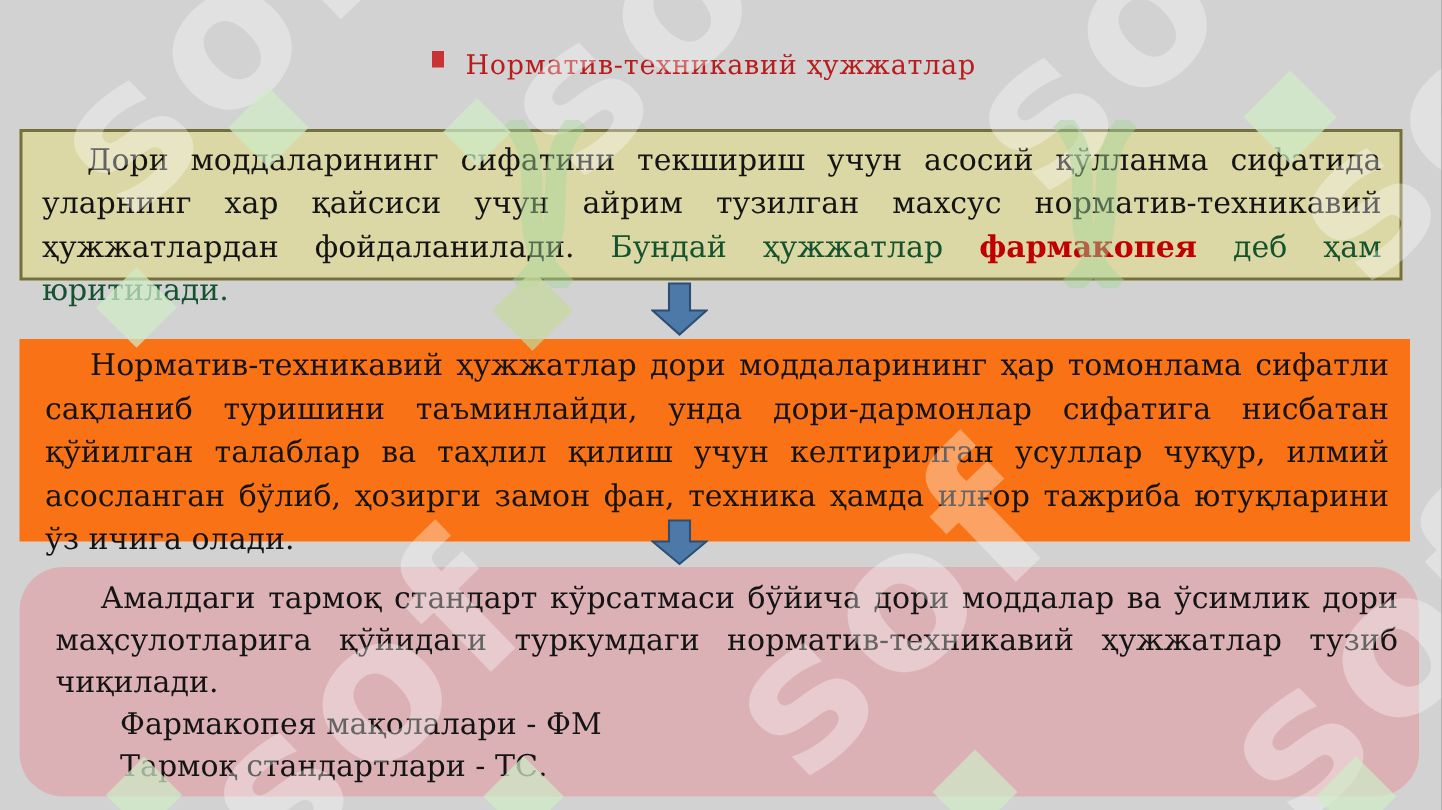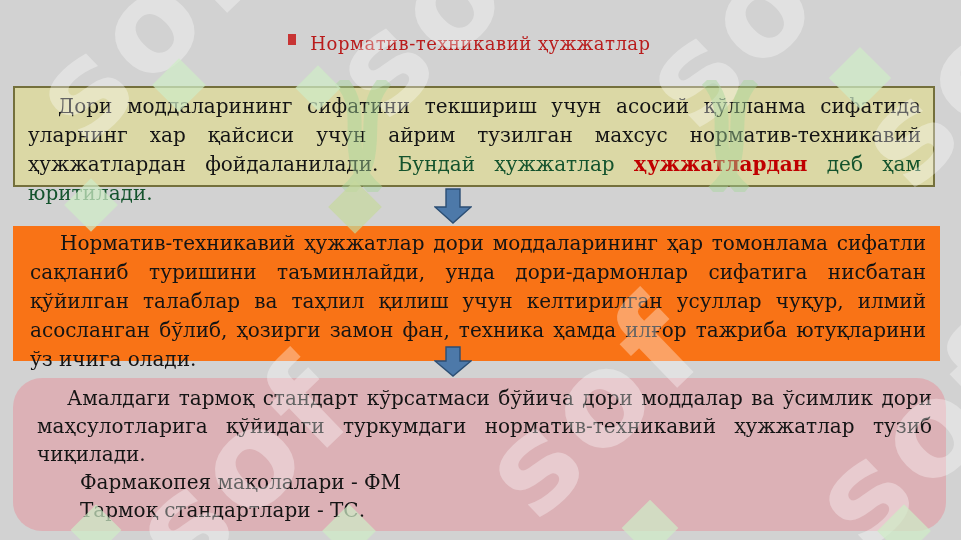--- a/index.html
+++ b/index.html
@@ -53,21 +53,21 @@
   .wm-squiggle { position:absolute; opacity:0.45; }
 </style>
 </head>
 <body>
 
 <div class="slide">
 
   <div class="title">Норматив-техникавий ҳужжатлар</div>
 
   <div class="box" id="box1">
-    <p><span>Дори моддаларининг сифатини текшириш учун асосий қўлланма сифатида уларнинг хар қайсиси учун айрим тузилган махсус норматив-техникавий ҳужжатлардан фойдаланилади.</span> <span class="red">Бундай ҳужжатлар</span> <span class="red-b">ҳужжатлардан</span> <span class="red">деб ҳам юритилади.</span></p>
+    <p><span>Дори моддаларининг сифатини текшириш учун асосий қўлланма сифатида уларнинг хар қайсиси учун айрим тузилган махсус норматив-техникавий ҳужжатлардан фойдаланилади.</span> <span class="red">Бундай ҳужжатлар</span> <span class="red-b">фармакопея</span> <span class="red">деб ҳам юритилади.</span></p>
   </div>
 
   <svg class="arrow" id="arrow1" viewBox="0 0 38 36">
     <polygon points="12,1 26,1 26,19 37,19 19,35 1,19 12,19" fill="#4d79a9" stroke="#2b4e74" stroke-width="1.4"></polygon>
   </svg>
 
   <div class="box" id="box2">
     <p>Норматив-техникавий ҳужжатлар дори моддаларининг ҳар томонлама сифатли сақланиб туришини таъминлайди, унда дори-дармонлар сифатига нисбатан қўйилган талаблар ва таҳлил қилиш учун келтирилган усуллар чуқур, илмий асосланган бўлиб, ҳозирги замон фан, техника ҳамда илғор тажриба ютуқларини ўз ичига олади.</p>
   </div>
 

